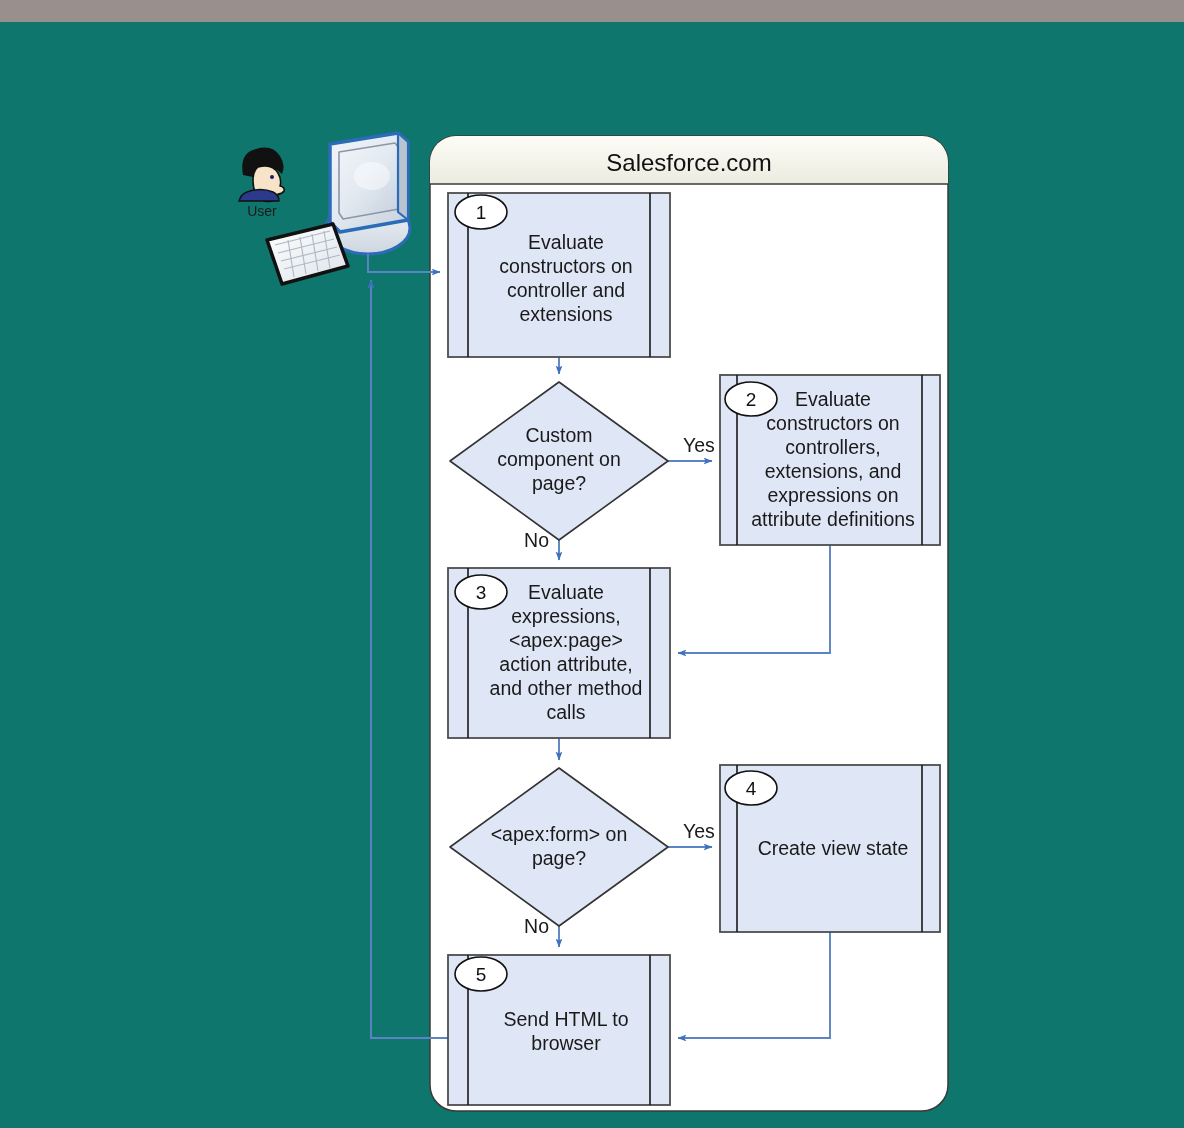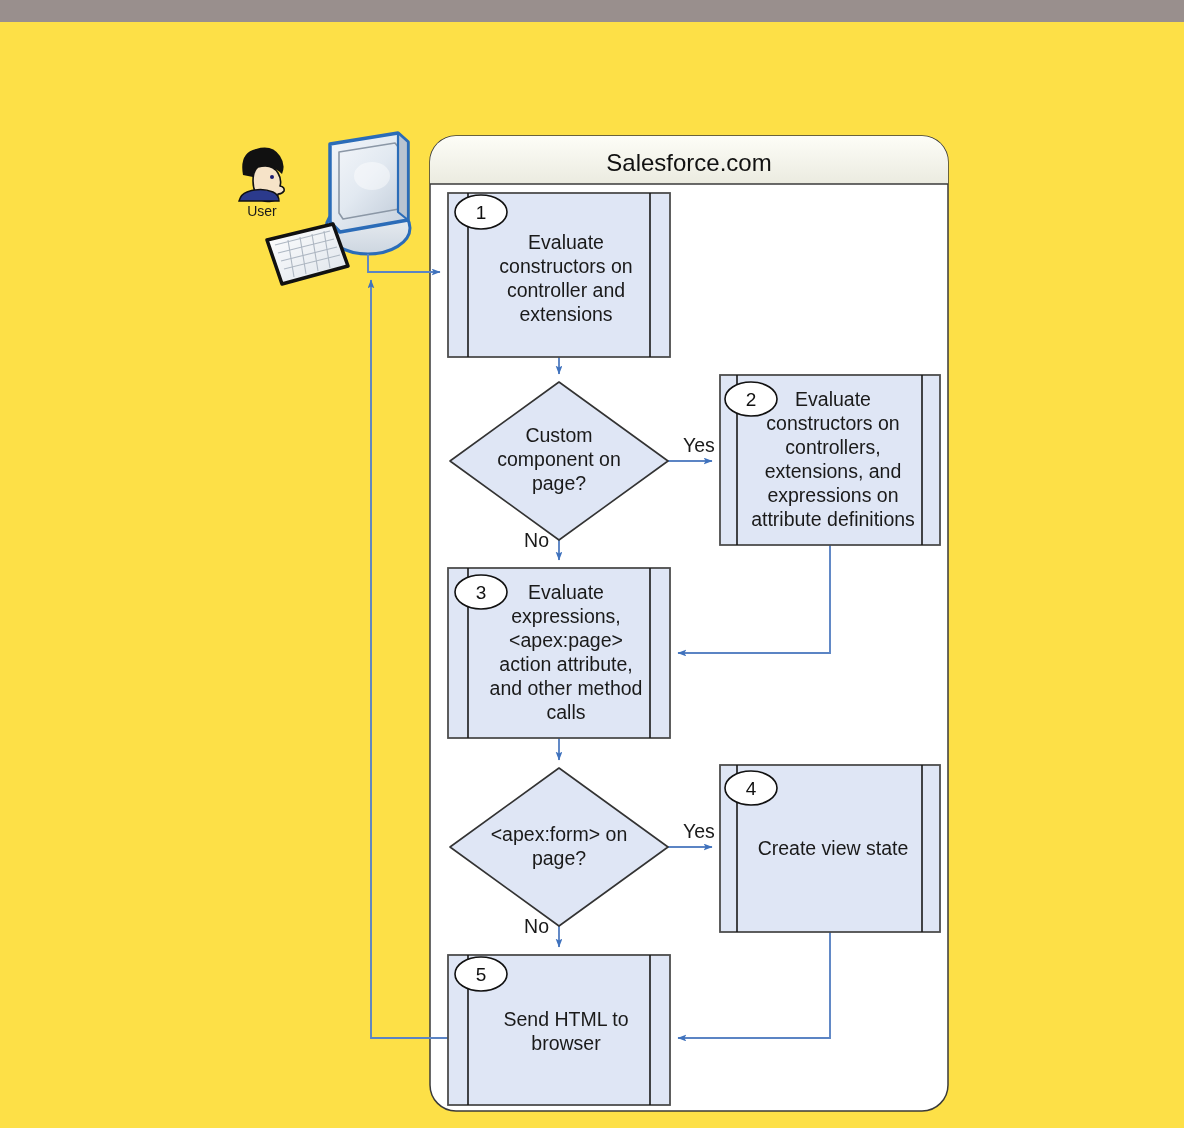--- a/index.html
+++ b/index.html
@@ -6,21 +6,21 @@
   html, body {
     margin: 0;
     padding: 0;
     background: #ffffff;
     font-family: "Liberation Sans", sans-serif;
   }
   #canvas {
     position: relative;
     width: 1184px;
     height: 1128px;
-    background: #fde047;
+    background: #0f766e;
     overflow: hidden;
   }
   #top-bar {
     position: absolute;
     left: 0;
     top: 0;
     width: 1184px;
     height: 22px;
     background: #998f8d;
   }

